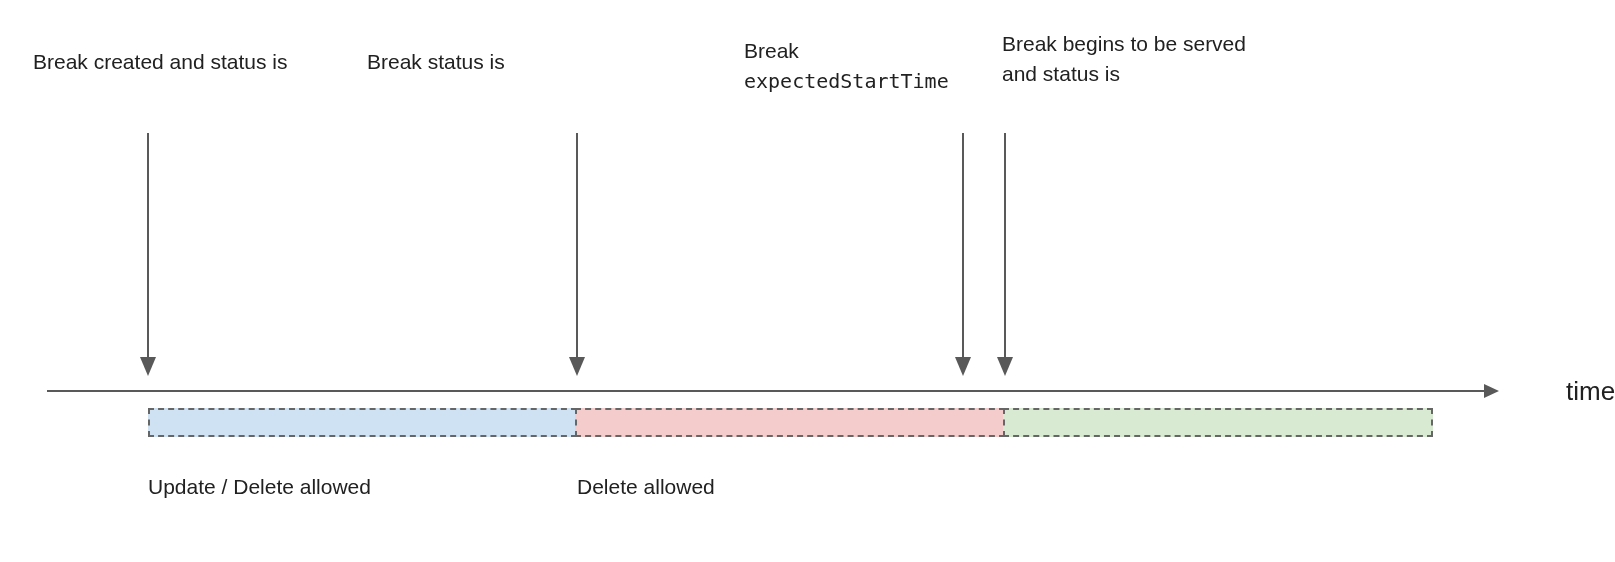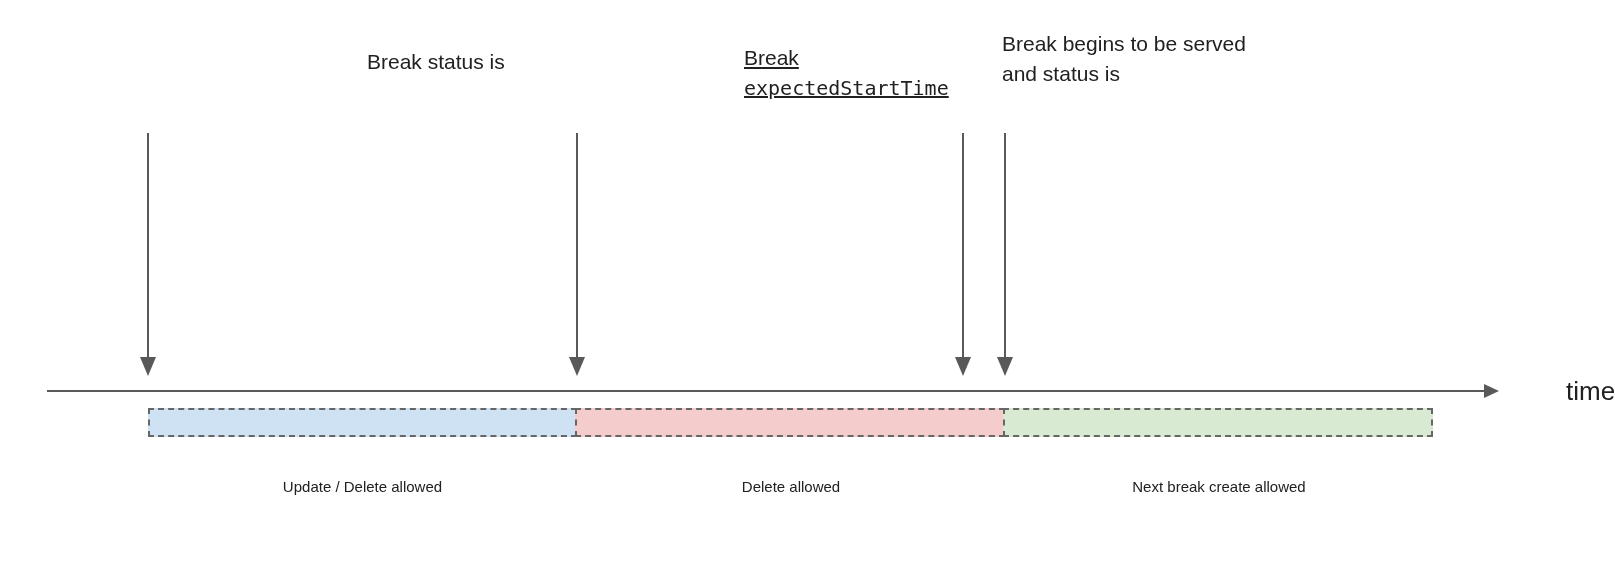--- a/index.html
+++ b/index.html
@@ -33,21 +33,21 @@
   }
   .ann-code {
     font-family: "DejaVu Sans Mono", "Liberation Mono", monospace;
     font-size: 20px;
     line-height: 30px;
     color: var(--text);
     white-space: nowrap;
   }
   .a1 { left: 33px;   top: 47px; }
   .a2 { left: 367px;  top: 47px; }
-  .a3 { left: 744px;  top: 43px; text-decoration: underline; }
+  .a3 { left: 744px;  top: 36px; }
   .a4 { left: 1002px; top: 29px; width: 278px; }
 
   
   .varrow {
     position: absolute;
     top: 133px;
     height: 243px;
     width: 16px;
     transform: translateX(-50%);
   }
@@ -103,35 +103,36 @@
     border: 2px dashed var(--dash);
   }
   .s1 { left: 148px;  width: 429px; }
   .s2 { left: 575px;  width: 430px; }
   .s3 { left: 1003px; width: 430px; }
 
   
   .seg-label {
     position: absolute;
     top: 474px;
-    font-size: 15px;
+    font-size: 21px;
     line-height: 26px;
-    text-align: center;
+    text-align: left;
     color: var(--text);
   }
   .l1 { left: 148px;  width: 429px; }
   .l2 { left: 577px;  width: 428px; }
   .l3 { left: 1005px; width: 428px; }
 </style>
 </head>
 <body>
 
 <div class="canvas">
 
   <div class="annotation a1">
+    <div class="ann-text">Break created and status is</div>
   </div>
   <div class="annotation a2">
     <div class="ann-text">Break status is</div>
   </div>
   <div class="annotation a3">
     <div class="ann-text">Break</div>
     <div class="ann-code">expectedStartTime</div>
   </div>
   <div class="annotation a4">
     <div class="ann-text">Break begins to be served and status is</div>
@@ -157,15 +158,14 @@
   <div class="axis-line"></div>
   <div class="axis-head"></div>
   <div class="time-label">time</div>
 
   <div class="segment s1" style="background-color: rgb(207, 226, 243);"></div>
   <div class="segment s2" style="background-color: rgb(244, 204, 204);"></div>
   <div class="segment s3" style="background-color: rgb(217, 234, 211);"></div>
 
   <div class="seg-label l1">Update / Delete allowed</div>
   <div class="seg-label l2">Delete allowed</div>
-  <div class="seg-label l3">Next break create allowed</div>
 
 </div>
 
 </body></html>

